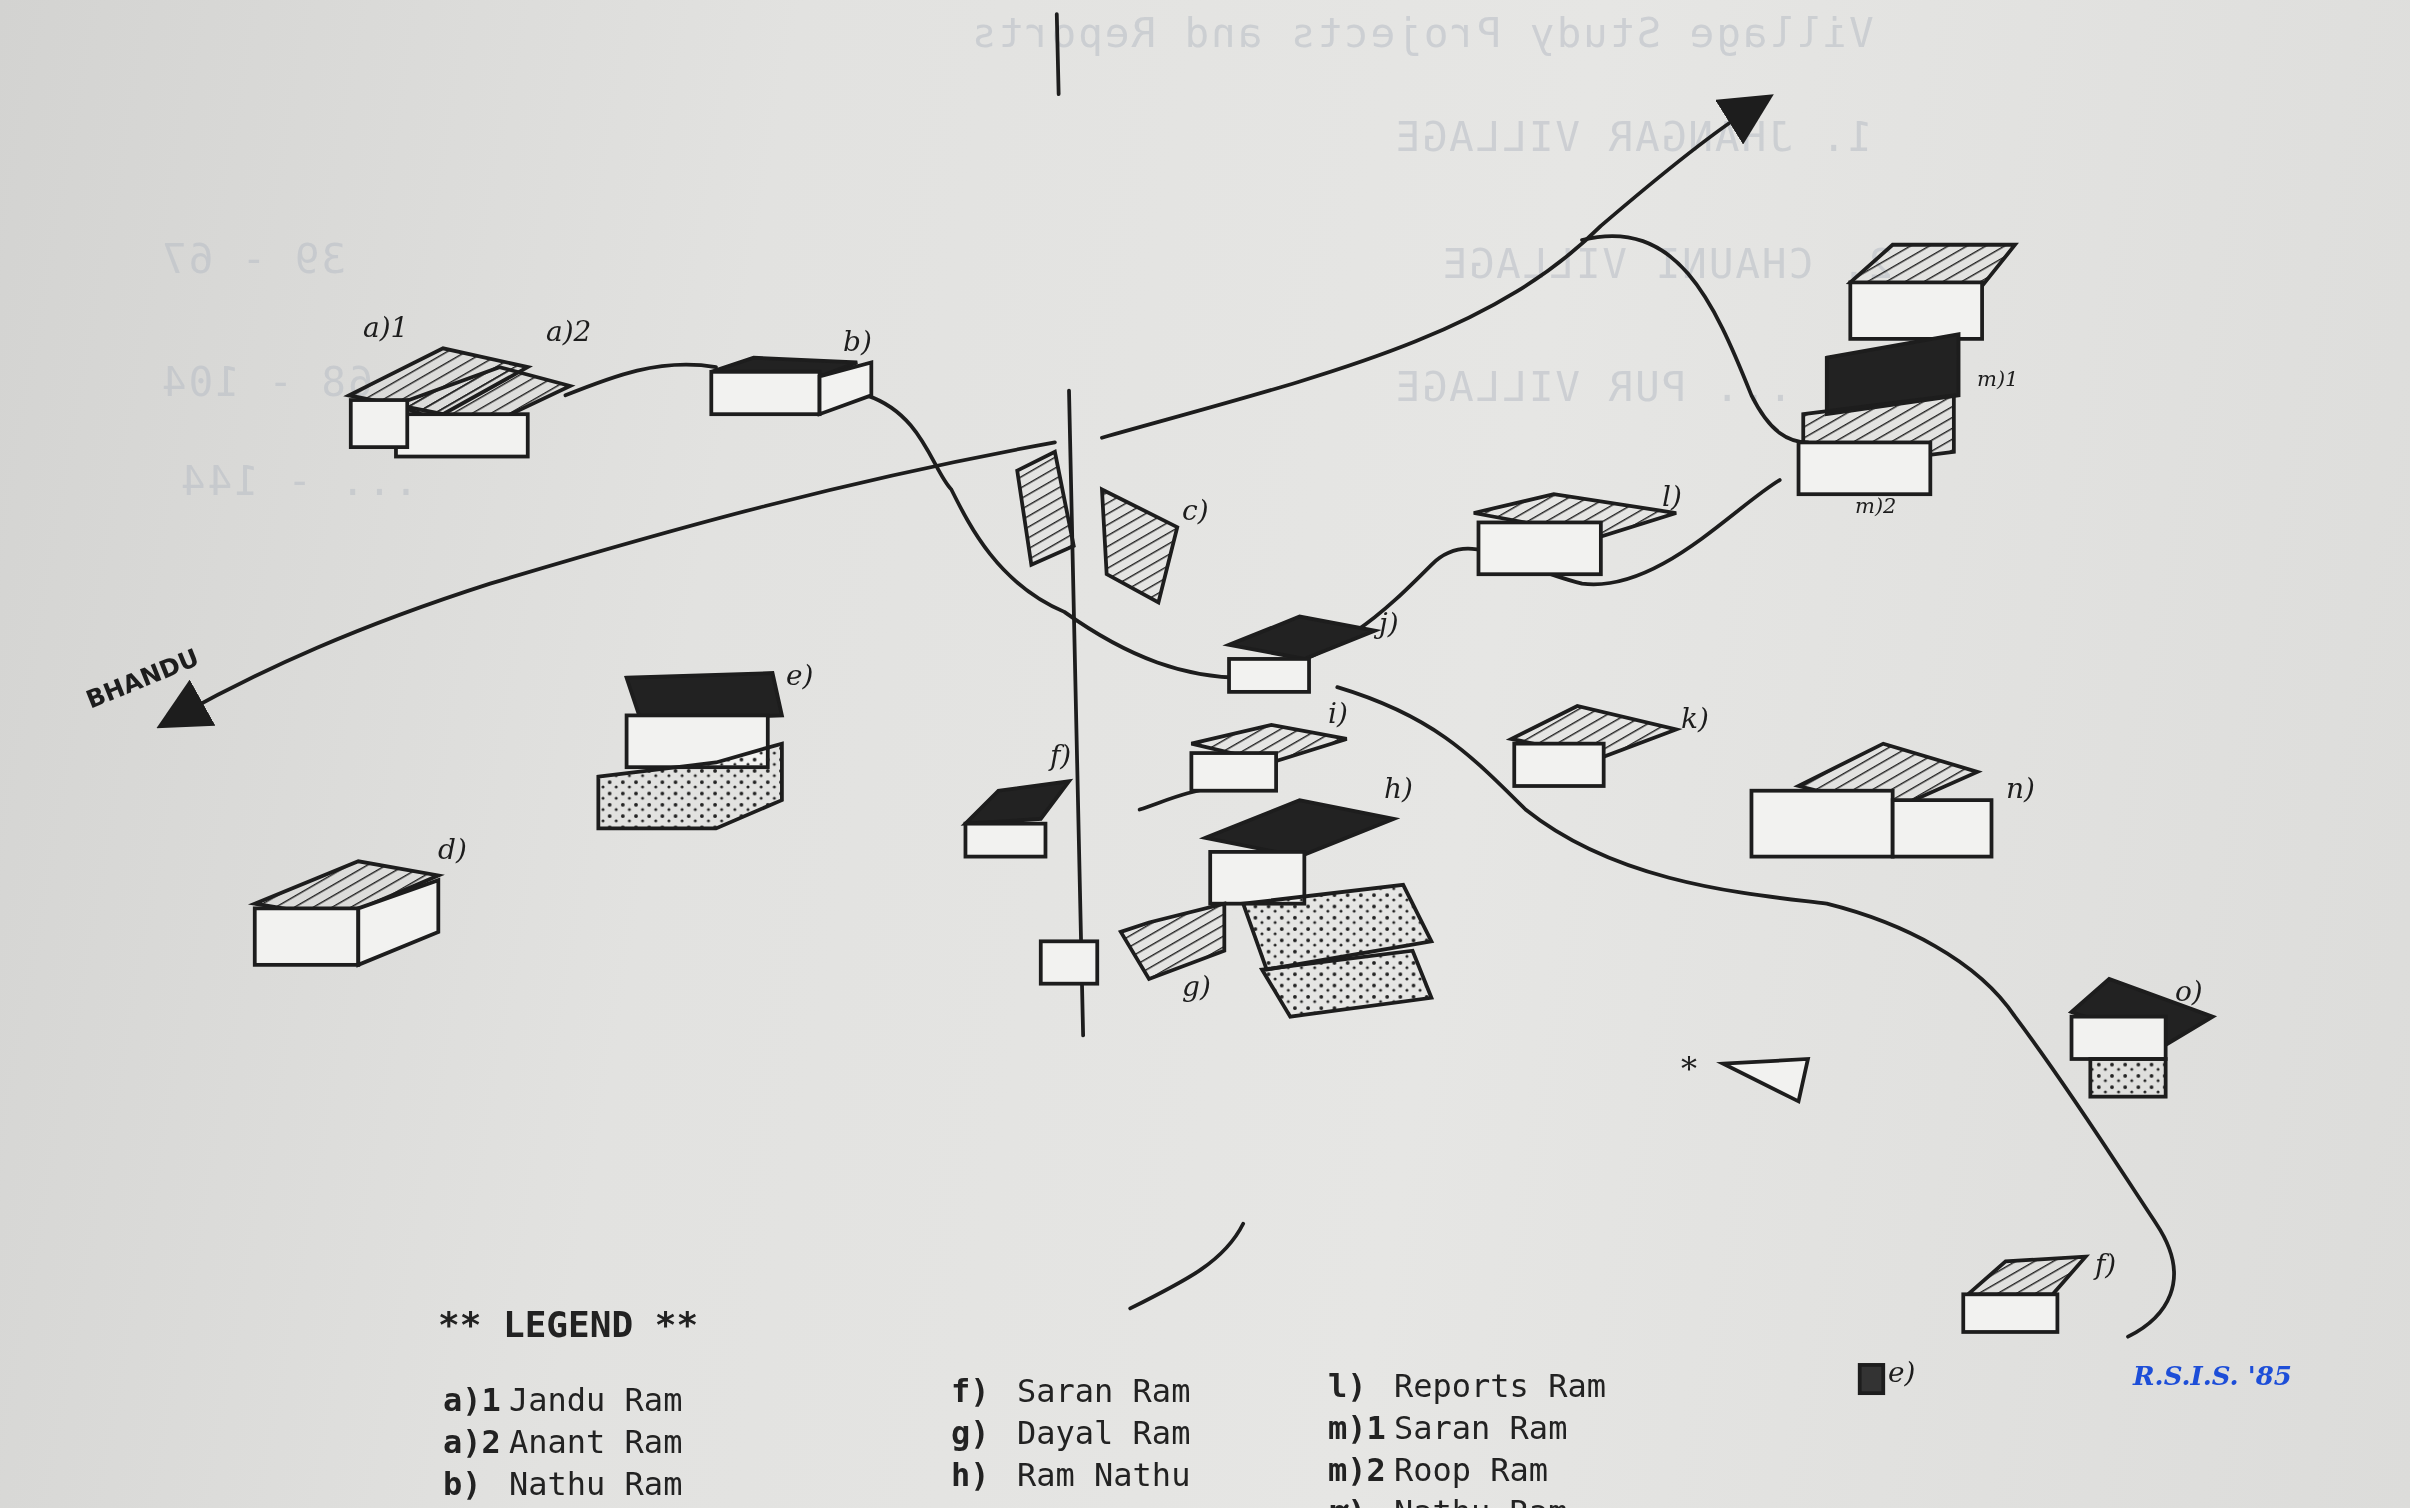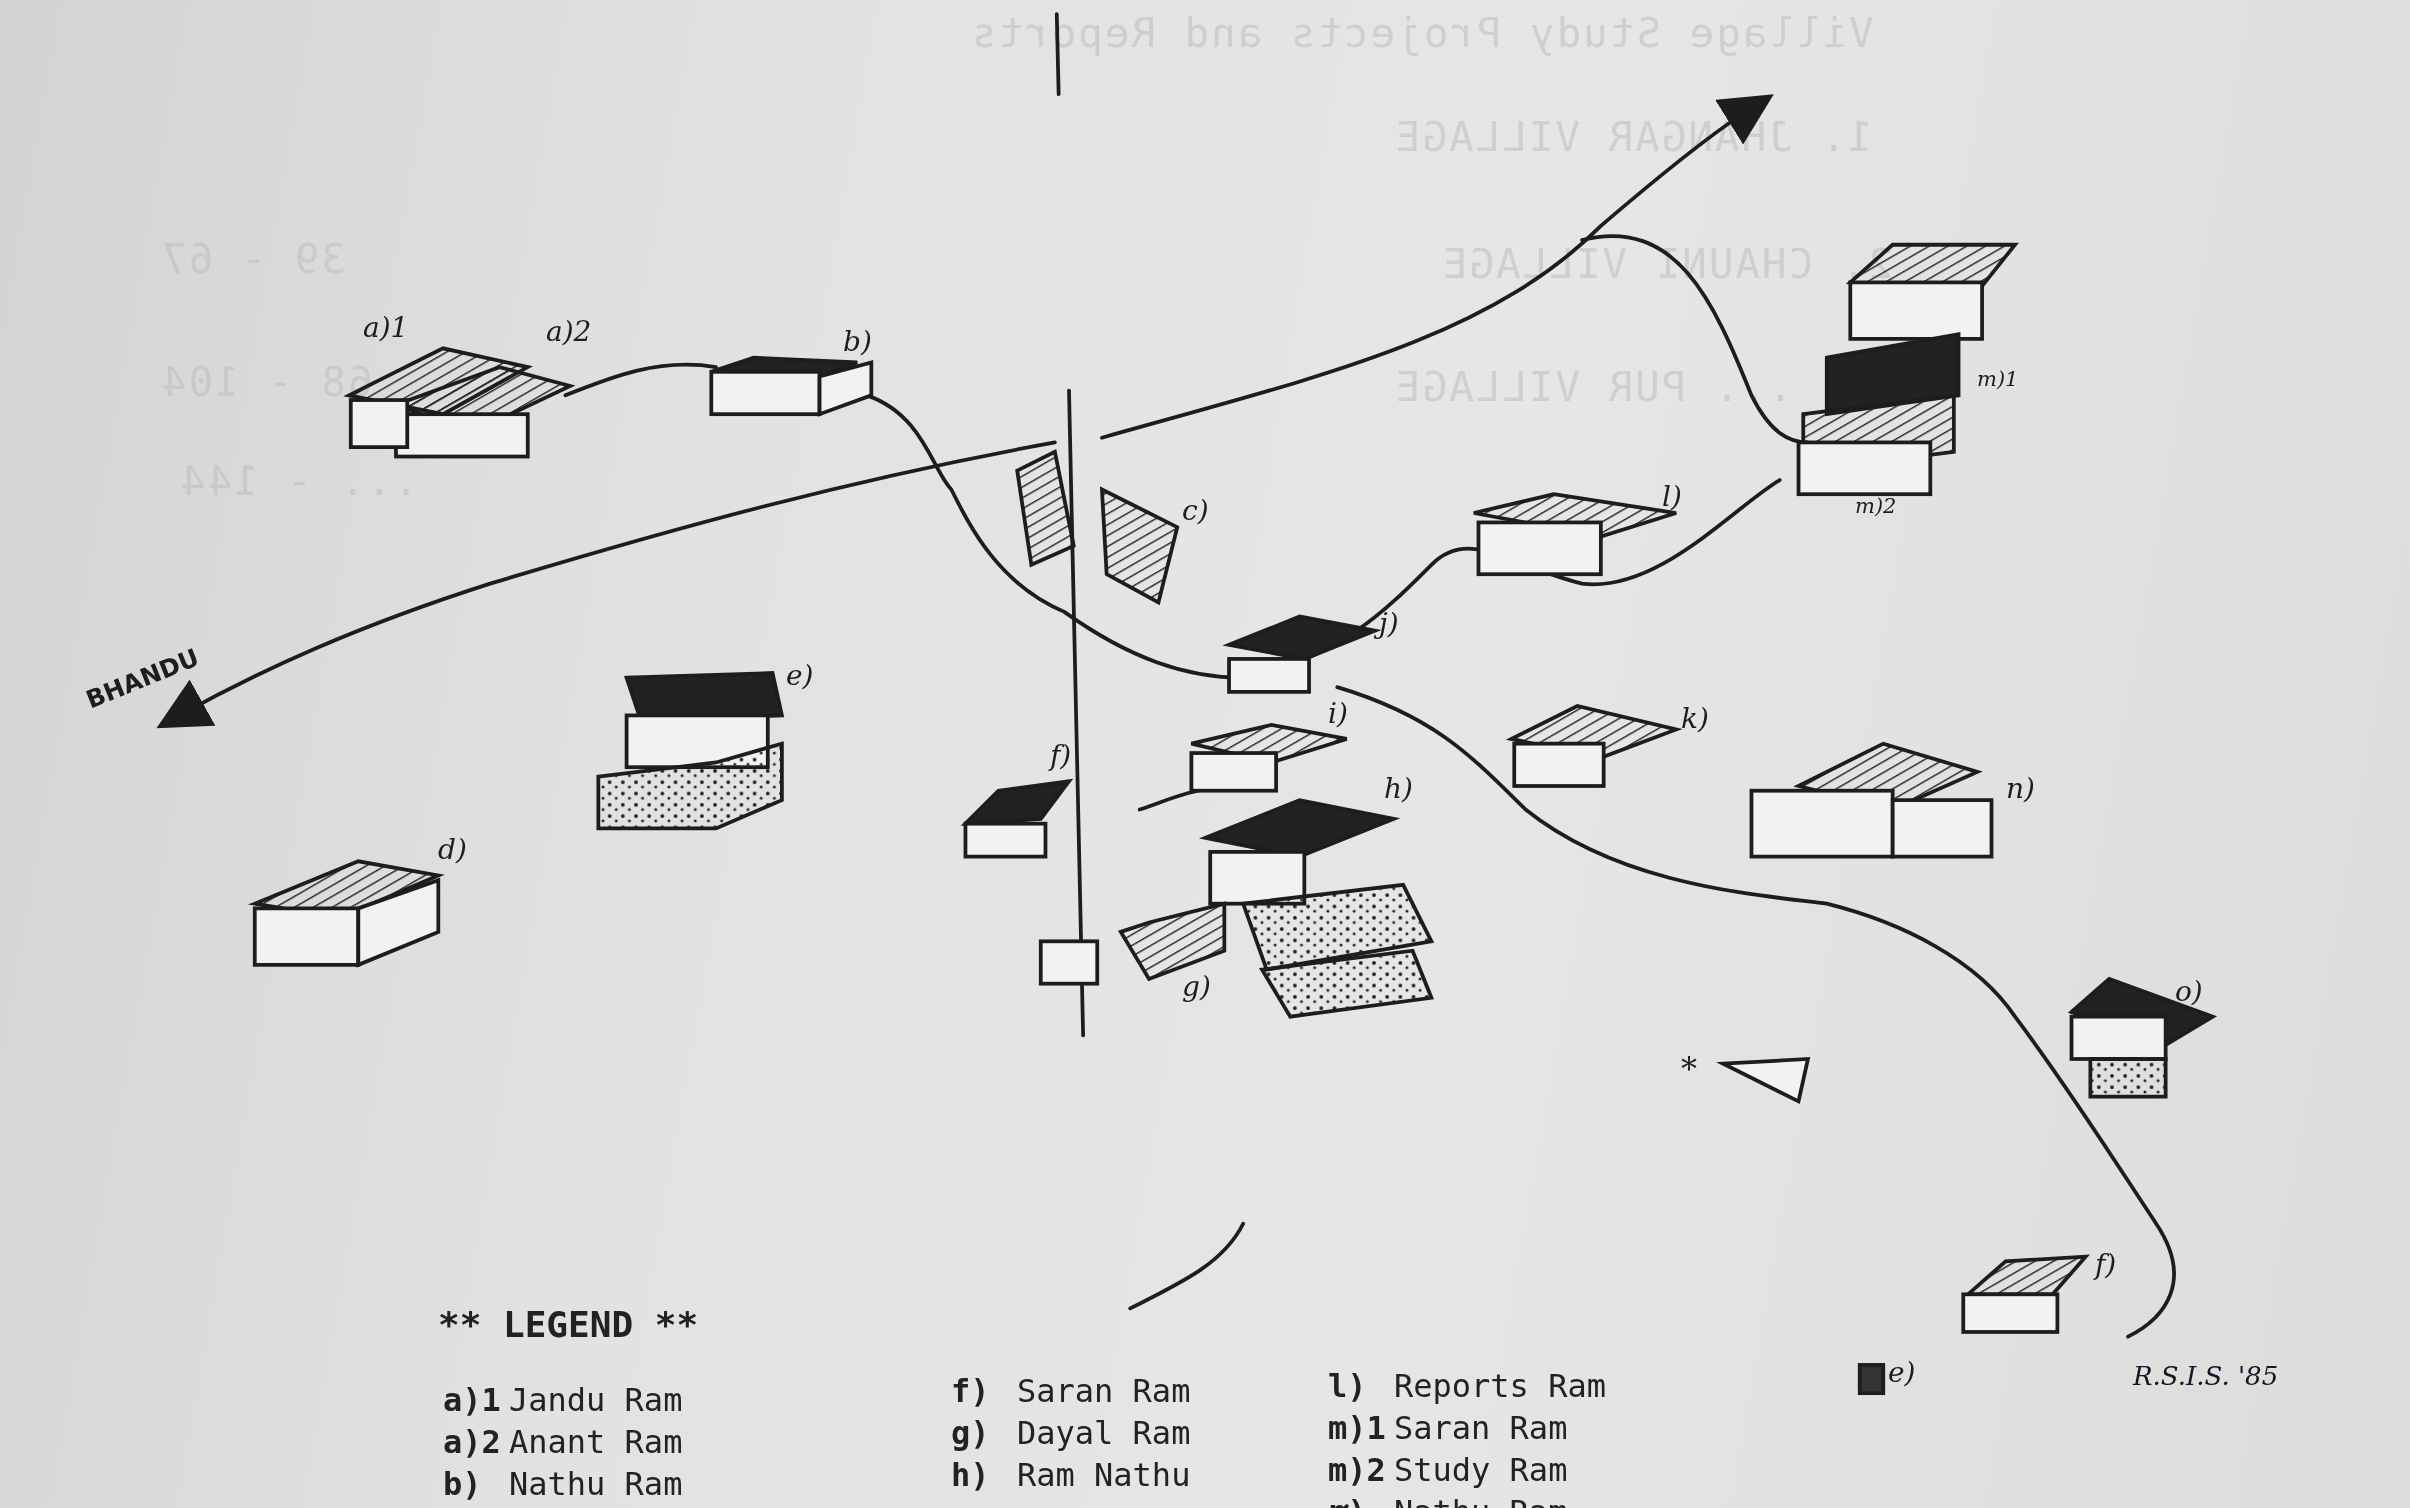--- a/index.html
+++ b/index.html
@@ -9,21 +9,21 @@
          background:linear-gradient(100deg,#d3d3d1 0%,#e2e2e0 30%,#e6e6e4 60%,#dcdcda 100%);}
   .bleed{position:absolute;color:#b9bec6;opacity:.55;font-size:41px;letter-spacing:1.9px;white-space:nowrap;
          font-family:"DejaVu Sans Mono",monospace;}
   .flip{transform:scaleX(-1);}
   svg.map{position:absolute;left:0;top:0;}
   .lbl{position:absolute;font-family:"DejaVu Serif",serif;font-style:italic;font-size:28px;color:#1d1d1d;}
   .legend-title{position:absolute;left:438px;top:1304px;font-size:36px;color:#222;font-weight:bold;}
   .legend-col{position:absolute;font-size:32px;color:#222;line-height:42px;}
   .legend-col div{white-space:nowrap;}
   .key{display:inline-block;width:66px;font-weight:bold;}
-  .signature{position:absolute;left:2133px;top:1361px;font-family:"DejaVu Serif",serif;font-style:italic;font-size:26px;color:#0f172a;}
+  .signature{position:absolute;left:2133px;top:1361px;font-family:"DejaVu Serif",serif;font-style:italic;font-size:26px;color:#1d4ed8;font-weight:bold;}
 </style>
 </head>
 <body>
 
 <div class="paper"></div>
 
 <div class="bleed flip" style="left:970px;top:9.4px;">Village Study Projects and Reports</div>
 <div class="bleed flip" style="left:1394px;top:113px;">1. JHANGAR VILLAGE</div>
 <div class="bleed flip" style="left:1441px;top:240px;">2. CHAUNI VILLAGE</div>
 <div class="bleed flip" style="left:1394px;top:363px;">3. ... PUR VILLAGE</div>
@@ -167,18 +167,18 @@
 
 <div class="legend-col" style="left:951px;top:1370px;">
   <div><span class="key">f)</span><span>Saran Ram</span></div>
   <div><span class="key">g)</span><span>Dayal Ram</span></div>
   <div><span class="key">h)</span><span>Ram Nathu</span></div>
 </div>
 
 <div class="legend-col" style="left:1328px;top:1365px;">
   <div><span class="key">l)</span><span>Reports Ram</span></div>
   <div><span class="key">m)1</span><span>Saran Ram</span></div>
-  <div><span class="key">m)2</span><span>Study Ram</span></div>
+  <div><span class="key">m)2</span><span>Roop Ram</span></div>
   <div><span class="key">n)</span><span>Nathu Ram</span></div>
 </div>
 
 <div class="signature">R.S.I.S. '85</div>
 
 
 </body></html>

